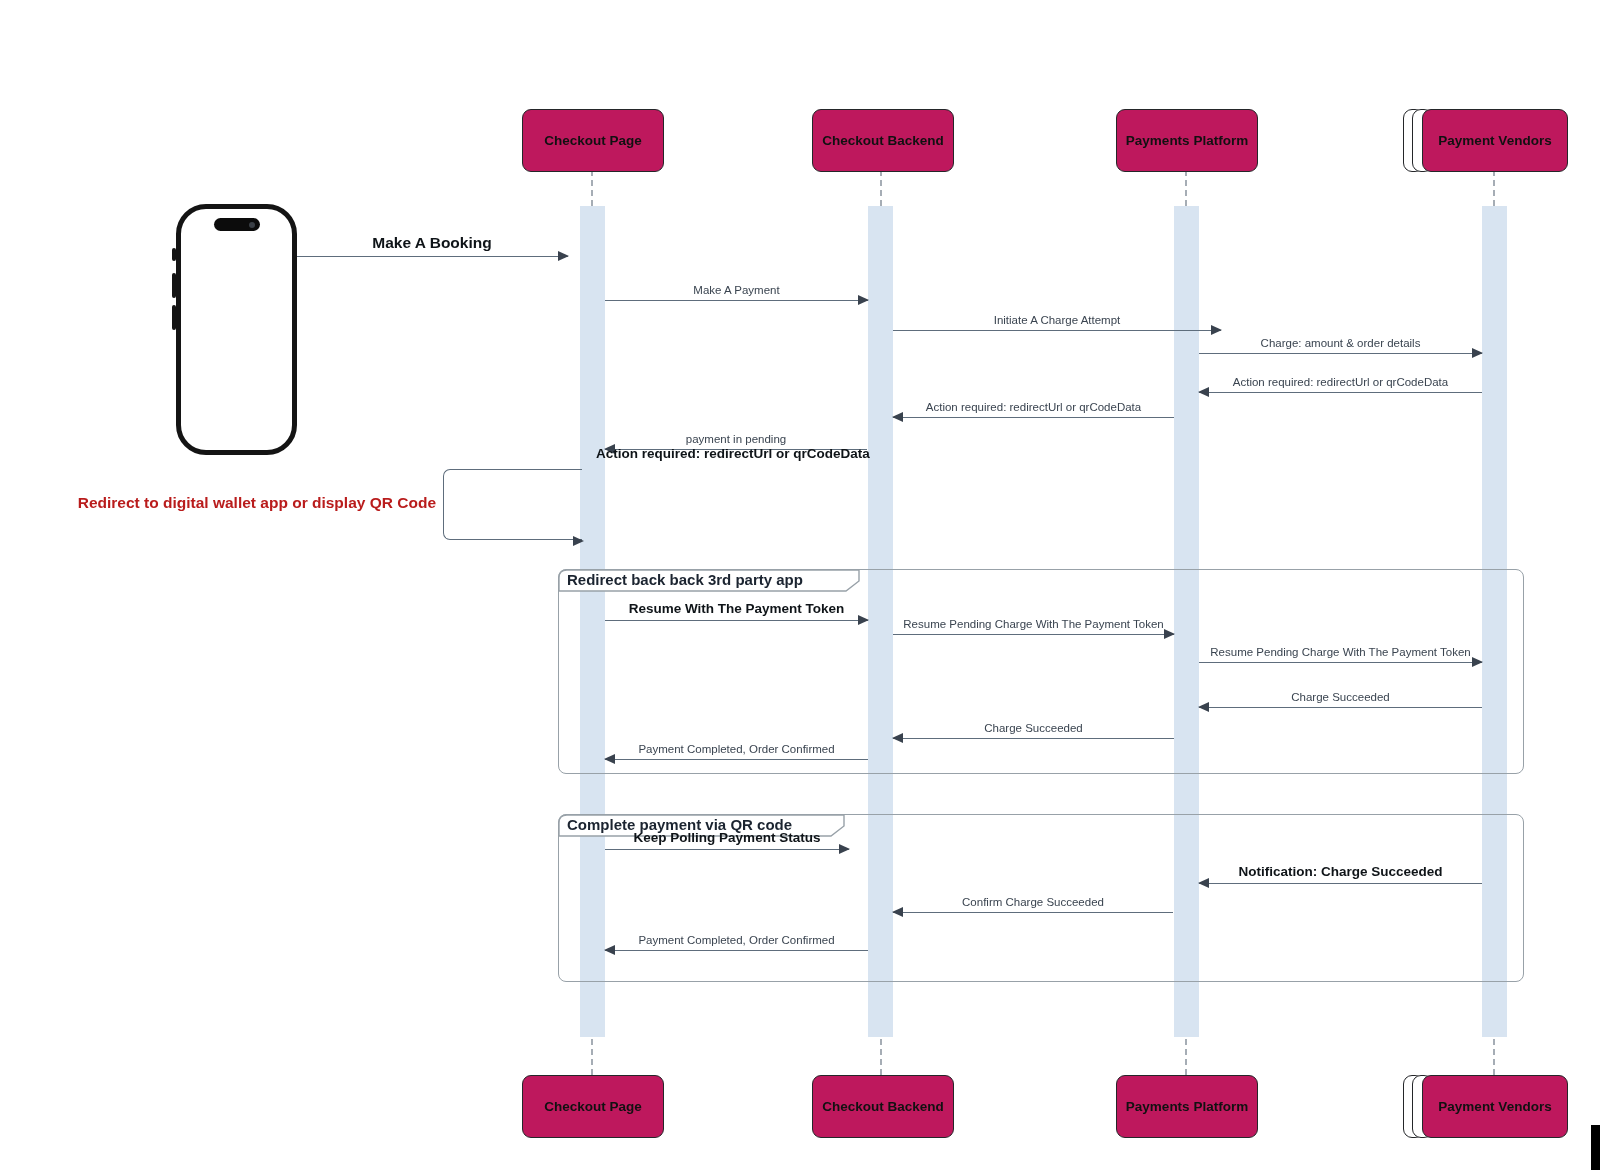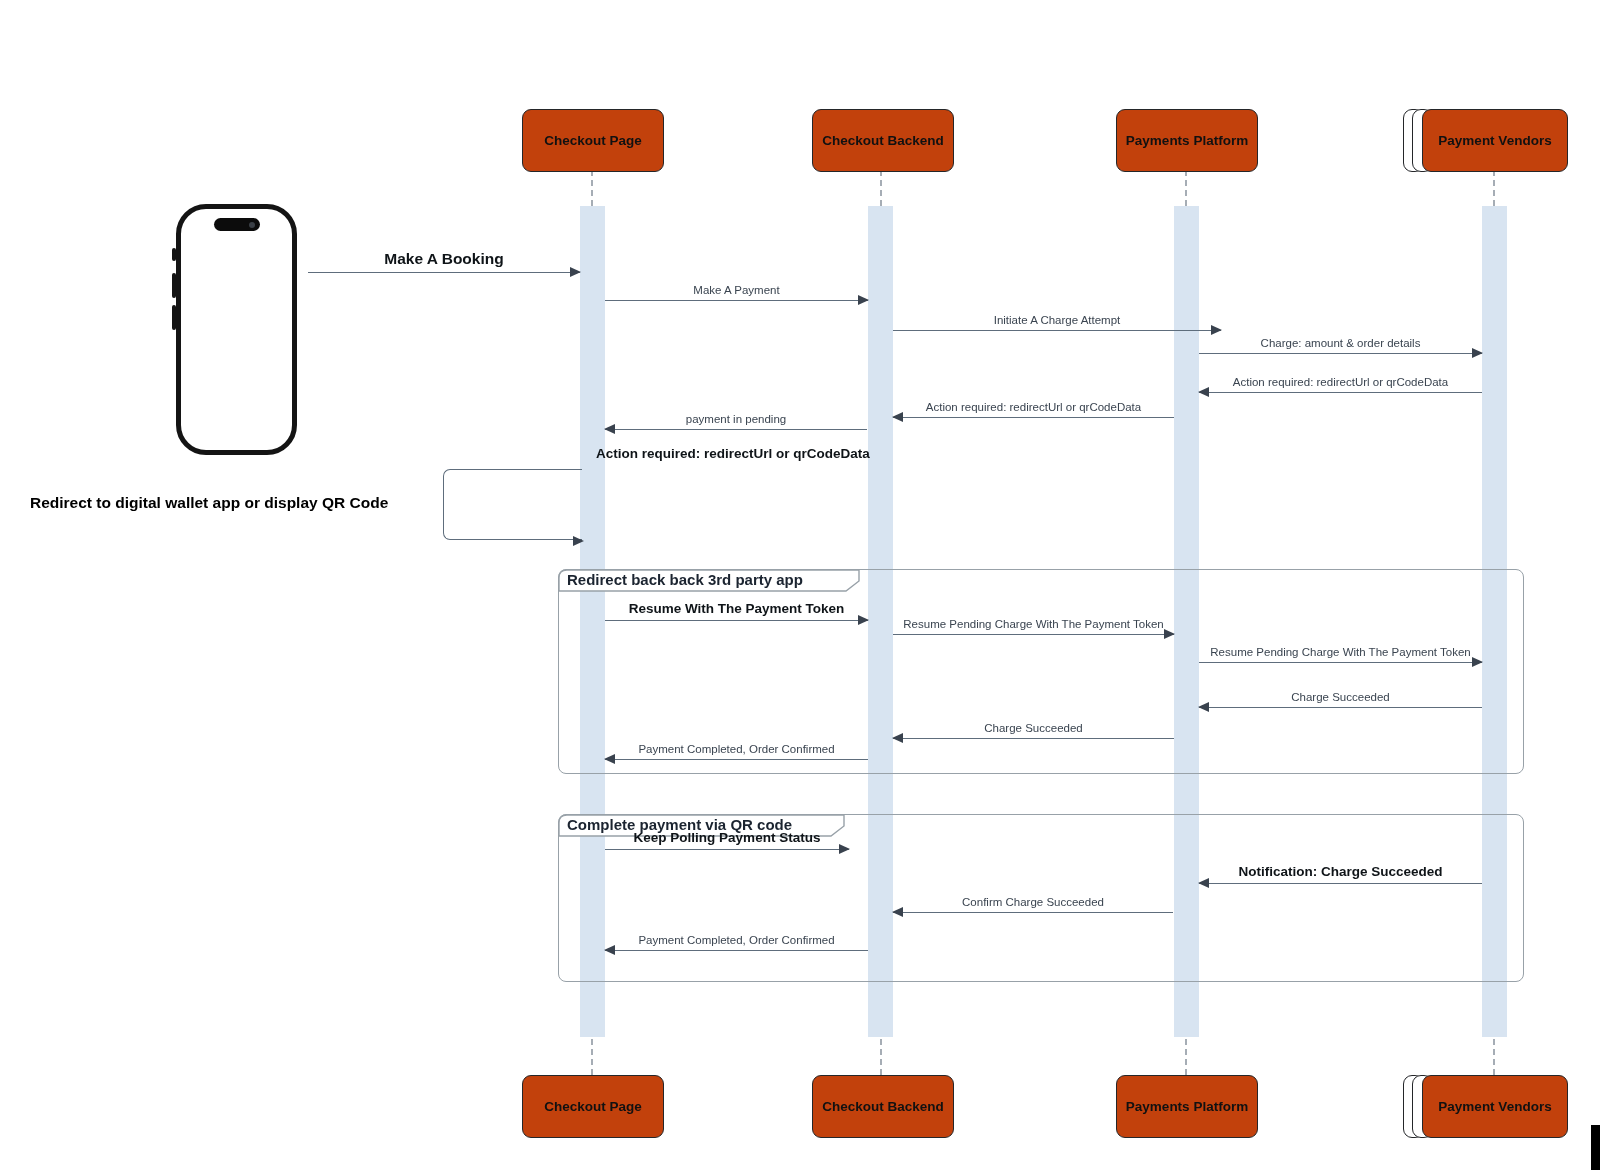--- a/index.html
+++ b/index.html
@@ -5,21 +5,21 @@
   html,body{margin:0;padding:0;background:#fff;font-family:"Liberation Sans",sans-serif;}
   .stage{position:relative;width:1600px;height:1170px;background:#ffffff;overflow:hidden;}
 
   
   .lifeline{position:absolute;width:0;border-left:2px dashed #a6adb5;}
 
   
   .abar{position:absolute;width:25px;background:#d8e4f1;}
 
   
-  .pbox{position:absolute;width:140px;height:61px;background:#c2410c;border:1.8px solid #242629;
+  .pbox{position:absolute;width:140px;height:61px;background:#be185d;border:1.8px solid #242629;
         border-radius:9px;display:flex;align-items:center;justify-content:center;z-index:6;}
   .pbox .plbl{font-weight:bold;font-size:13.5px;color:#111;}
   .stackline{position:absolute;width:19px;height:61px;background:#fff;border:1.8px solid #242629;border-radius:9px;z-index:5;}
 
   
   .frag{position:absolute;border:1.4px solid #98a1a8;border-radius:8px;z-index:2;}
   .fragtab{position:absolute;z-index:3;}
   .fragtab svg{position:absolute;left:0;top:0;}
   .fragtab .ftitle{position:absolute;left:9px;top:0;line-height:22px;font-weight:bold;
                    font-size:15px;color:#1b2430;white-space:nowrap;}
@@ -36,21 +36,21 @@
   .msg.big .lbl{font-weight:bold;font-size:15.5px;color:#0f1418;line-height:19px;margin-bottom:4px;}
 
   
   .self-loop{position:absolute;border:1.4px solid #5e6d7c;border-right:none;
              border-radius:7px 0 0 7px;z-index:4;background:transparent;}
   .self-loop .ah{position:absolute;right:-2px;bottom:-6.6px;width:0;height:0;
         border-left:11px solid #39424e;border-top:5.5px solid transparent;border-bottom:5.5px solid transparent;}
 
   
   .note-bold{position:absolute;font-weight:bold;font-size:13.5px;color:#0f1418;white-space:nowrap;z-index:4;}
-  .note-redirect{position:absolute;font-weight:bold;font-size:15.5px;color:#000000;text-align:left;white-space:nowrap;z-index:4;}
+  .note-redirect{position:absolute;font-weight:bold;font-size:15.5px;color:#b91c1c;text-align:right;white-space:nowrap;z-index:4;}
 
   
   .phone{position:absolute;left:176px;top:204px;width:121px;height:251px;border:5px solid #141414;
          border-radius:30px;background:#fff;box-sizing:border-box;z-index:6;}
   .phone .island{position:absolute;left:50%;transform:translateX(-50%);top:9px;width:46px;height:13px;
          background:#0c0c0c;border-radius:8px;}
   .phone .cam{position:absolute;right:5px;top:3.5px;width:6px;height:6px;border-radius:50%;background:#3a3f46;}
   .phone .btn{position:absolute;left:-9px;width:4px;background:#141414;border-radius:2px;}
   .phone .b1{top:39px;height:13px;}
   .phone .b2{top:64px;height:25px;}
@@ -121,21 +121,21 @@
 
   <div class="phone">
     <div class="island">
       <div class="cam"></div>
     </div>
     <div class="btn b1"></div>
     <div class="btn b2"></div>
     <div class="btn b3"></div>
   </div>
 
-  <div class="msg big r" style="left:308px;top:233px;width:272px;margin-top:16px;">
+  <div class="msg big r" style="left:296px;top:233px;width:272px;">
     <span class="lbl">Make A Booking</span>
       <div class="ln"></div>
   </div>
 
   <div class="msg r" style="left:605px;top:283px;width:263px;">
     <span class="lbl">Make A Payment</span>
       <div class="ln"></div>
   </div>
 
   <div class="msg r" style="left:893px;top:313px;width:328px;">
@@ -151,21 +151,21 @@
   <div class="msg l" style="left:1199px;top:375px;width:283px;">
     <span class="lbl">Action required: redirectUrl or qrCodeData</span>
       <div class="ln"></div>
   </div>
 
   <div class="msg l" style="left:893px;top:400px;width:281px;">
     <span class="lbl">Action required: redirectUrl or qrCodeData</span>
       <div class="ln"></div>
   </div>
 
-  <div class="msg l" style="left:605px;top:412px;width:262px;">
+  <div class="msg l" style="left:605px;top:432px;width:262px;">
     <span class="lbl">payment in pending</span>
       <div class="ln"></div>
   </div>
 
   <div class="note-bold" style="left:596px;top:446px;">Action required: redirectUrl or qrCodeData</div>
   <div class="self-loop" style="left:443px;top:469px;width:138px;height:69px;">
     <span class="ah"></span>
   </div>
   <div class="note-redirect" style="left:30px;top:494px;width:406px;">Redirect  to digital wallet app or display QR Code</div>
 

